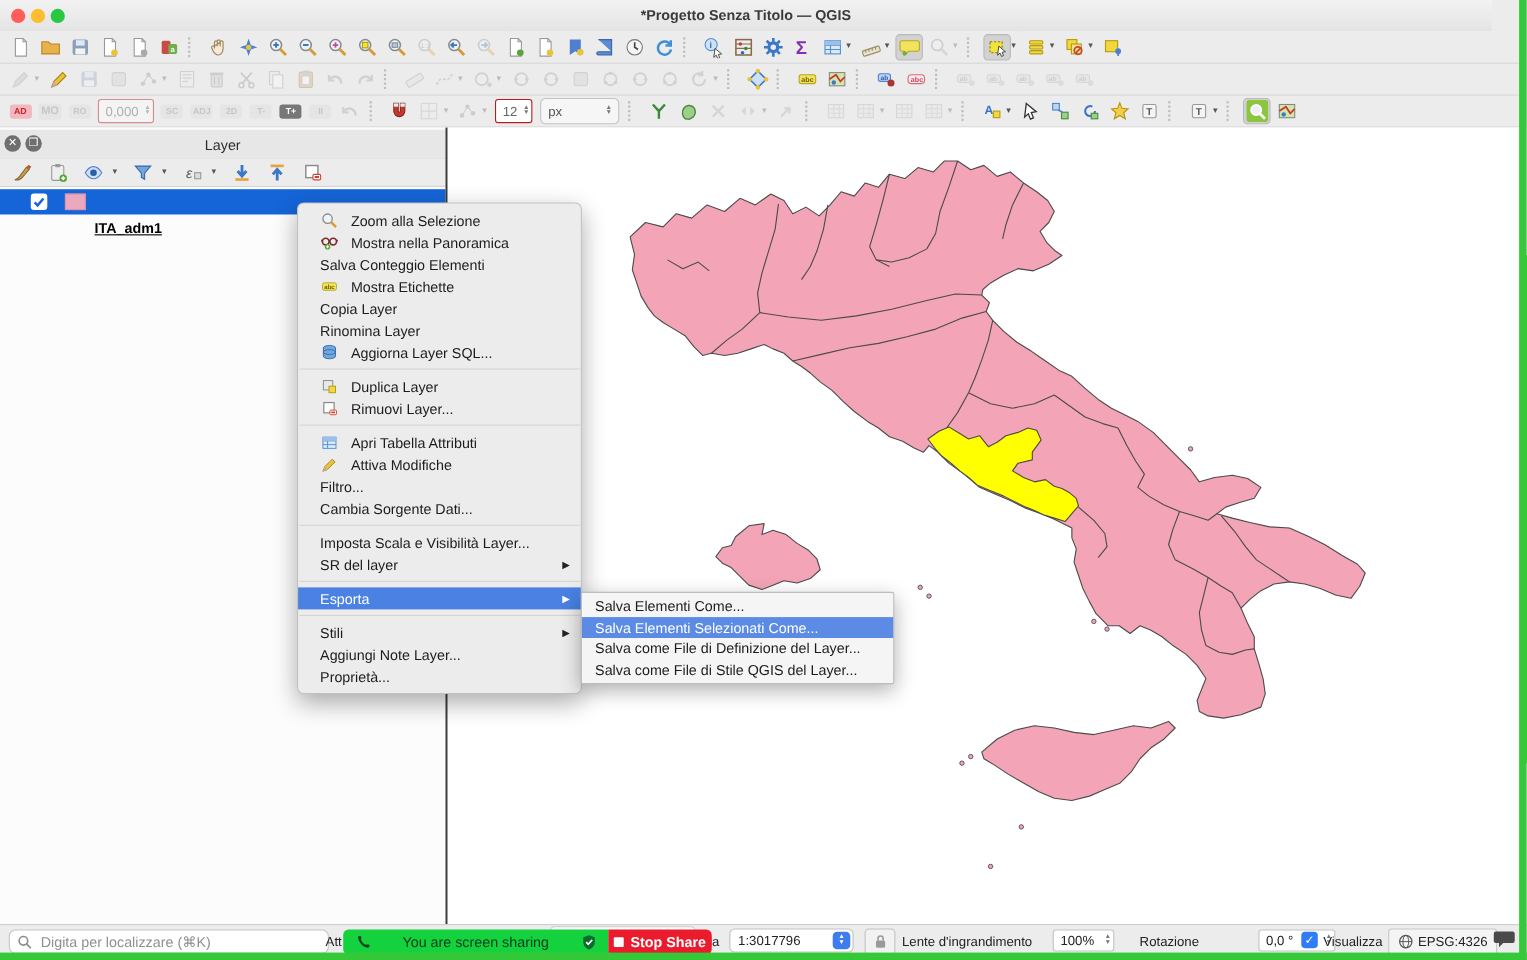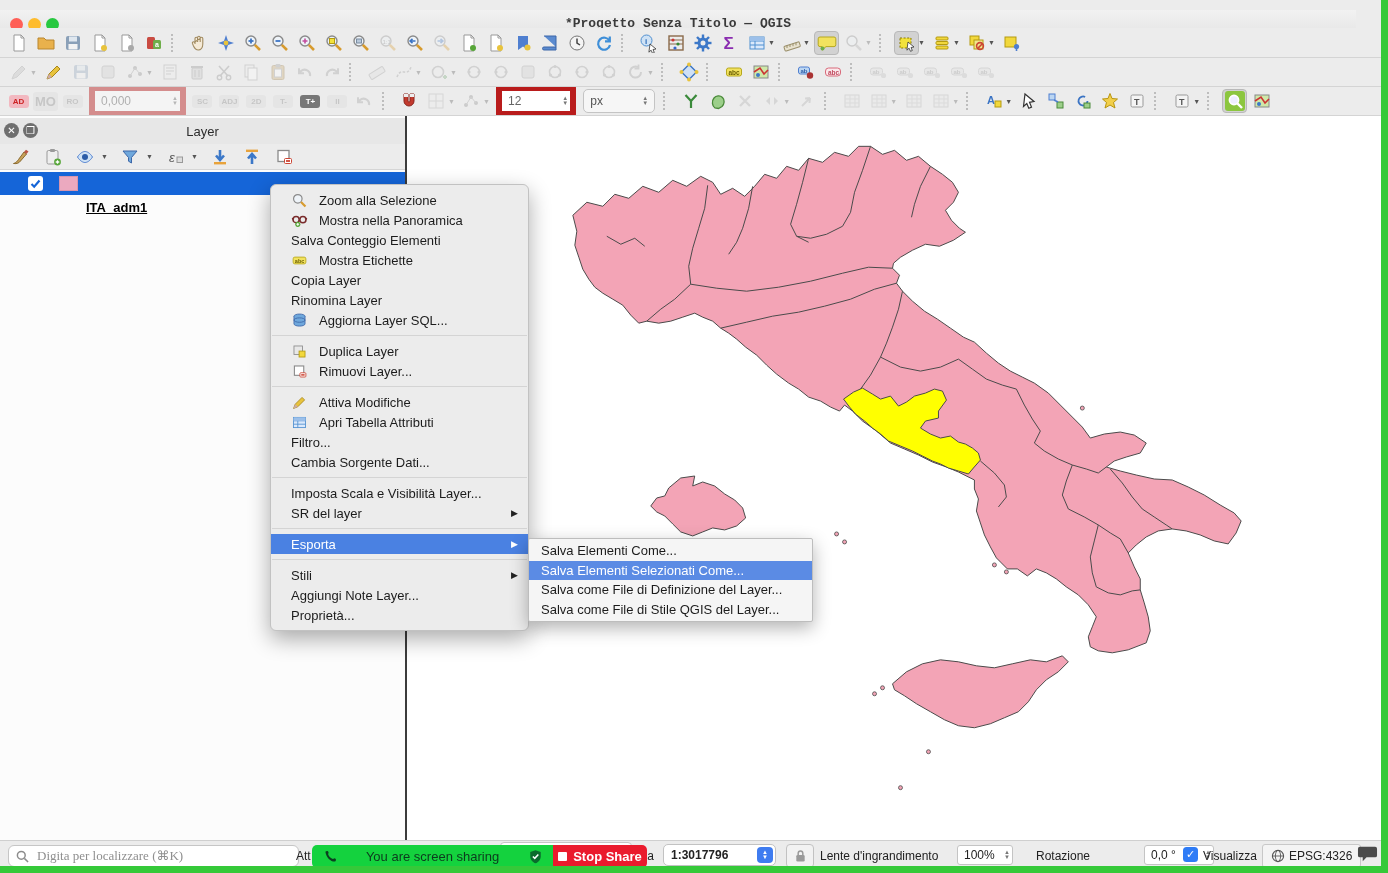--- a/index.html
+++ b/index.html
@@ -1,38 +1,38 @@
 <!DOCTYPE html>
 <html><head>
 <meta charset="utf-8">
 <style>
   html,body{margin:0;padding:0;}
   body{width:1388px;height:873px;position:relative;overflow:hidden;
        font-family:"Liberation Sans","DejaVu Sans",sans-serif;background:#ececec;
        -webkit-font-smoothing:antialiased;}
   .abs{position:absolute;}
   
-  #titlebar{left:0;top:10px;width:1356px;height:28px;background:linear-gradient(#f2f2f2,#e4e4e4);
-            border-bottom:1px solid #cfcfcf;font-family:Liberation Mono, monospace;}
+  #titlebar{left:0;top:0;width:1356px;height:28px;background:linear-gradient(#f2f2f2,#e4e4e4);
+            border-bottom:1px solid #cfcfcf;}
   .tl{width:13px;height:13px;border-radius:50%;top:8px;}
   #title-text{width:100%;text-align:center;top:6px;font-size:13px;font-weight:bold;color:#3a3a3a;}
   
   .tb-row{left:0;width:1388px;background:#ececec;border-bottom:1px solid #d4d4d4;
           display:flex;align-items:center;padding-left:6px;box-sizing:border-box;gap:2px;overflow:hidden;}
   #tb1{top:28px;height:30px;} #tb2{top:58px;height:29px;} #tb3{top:87px;height:29px;}
   .tbtn{width:25px;height:24px;border-radius:4px;display:flex;align-items:center;justify-content:center;
         flex:0 0 auto;position:relative;}
   .tbtn.p{background:#d2d2d2;border:1px solid #b9b9b9;box-sizing:border-box;}
   .tbtn.d{opacity:.32;}
   .tbtn svg{display:block;}
   .chev{flex:0 0 auto;width:8px;margin-left:-3px;margin-right:1px;font-size:7px;color:#555;}
   .chev.d{opacity:.32;}
   .tsep{flex:0 0 auto;width:6px;height:18px;border-left:2px dotted #bdbdbd;margin:0 5px 0 3px;}
-  .spinbox{flex:0 0 auto;height:20px;background:#fff;border:6px solid #b91c1c;border-radius:3px;
-           display:flex;align-items:center;font-size:12px;color:#666;padding:0 2px 0 6px;margin:0 2px;gap:36px;}
+  .spinbox{flex:0 0 auto;height:20px;background:#fff;border:1px solid #b91c1c;border-radius:3px;
+           display:flex;align-items:center;font-size:12px;color:#666;padding:0 2px 0 6px;margin:0 2px;}
   .spinbox.d{opacity:.45;}
   .steppers{display:flex;flex-direction:column;line-height:5px;font-size:6px;color:#777;margin-left:5px;}
   .combo{flex:0 0 auto;height:22px;background:#f6f6f6;border:1px solid #c4c4c4;border-radius:5px;
          display:flex;align-items:center;font-size:12px;color:#555;padding:0 6px;margin:0 3px;min-width:58px;
          justify-content:space-between;}
   
   #main{left:0;top:116px;width:1388px;height:724px;background:#fff;}
   #panel{left:0;top:0;width:405px;height:724px;background:#fcfcfc;}
   #panel-header{left:0;top:2px;width:405px;height:26px;background:#e7e7e7;border-bottom:1px solid #d0d0d0;}
   .winbtn{width:15px;height:15px;border-radius:50%;background:#6f6f6f;color:#fff;font-size:10px;
@@ -60,29 +60,29 @@
   .msep{height:1px;background:#d4d4d4;margin:5px 1px;}
   #submenu{left:528px;top:538px;width:283px;background:#f5f5f5;border:1px solid #bdbdbd;
            box-shadow:0 6px 18px rgba(0,0,0,.3);padding:2px 0;z-index:31;border-radius:2px;}
   .smi{height:19.5px;display:flex;align-items:center;padding:0 10px 0 12px;font-size:13px;color:#1c1c1c;}
   .smi.sel{background:#5b8be4;color:#fff;}
   
   #statusbar{left:0;top:840px;width:1388px;height:28px;background:#ececec;border-top:1px solid #cfcfcf;}
   #locator{left:8px;top:4px;width:282px;height:20px;background:#fff;border:1px solid #c6c6c6;border-radius:6px;
            display:flex;align-items:center;padding-left:7px;}
   #locator input{border:none;outline:none;font-size:13px;color:#444;width:240px;margin-left:6px;
-                 font-family:Liberation Serif, serif;background:transparent;}
+                 font-family:Liberation Sans, sans-serif;background:transparent;}
   #locator input::placeholder{color:#8f8f8f;}
   #att-label{left:296px;top:8px;font-size:12px;color:#222;}
   #coordbox{left:500px;top:1px;width:130px;height:22px;background:#fff;border:1px solid #c6c6c6;border-radius:4px;}
   .sb-label{font-size:12px;color:#222;top:8px;}
   .sb-spin{height:20px;top:4px;background:#fff;border:1px solid #c4c4c4;border-radius:3px;
            display:flex;align-items:center;font-size:12px;color:#222;padding:0 2px 0 6px;box-sizing:border-box;}
   #scale-combo{left:663px;top:3px;width:113px;height:22px;background:#fff;border:1px solid #c2c2c2;border-radius:5px;
-               display:flex;align-items:center;font-size:12px;color:#222;padding-left:7px;box-sizing:border-box;font-weight:bold;}
+               display:flex;align-items:center;font-size:12px;color:#222;padding-left:7px;box-sizing:border-box;}
   #scale-dd{margin-left:auto;width:16px;height:16px;background:#3f7cf0;border-radius:4px;margin-right:2px;
             display:flex;flex-direction:column;align-items:center;justify-content:center;color:#fff;font-size:6px;line-height:5px;}
   #lockbtn{left:786px;top:3px;width:26px;height:22px;background:#f2f2f2;border:1px solid #c2c2c2;border-radius:4px;
            display:flex;align-items:center;justify-content:center;}
   #viz-check{left:1183px;top:6px;width:15px;height:15px;background:#2f7cf6;border-radius:3.5px;color:#fff;
              font-size:11px;display:flex;align-items:center;justify-content:center;font-weight:bold;}
   #epsg{left:1262px;top:3px;height:22px;display:flex;align-items:center;gap:4px;font-size:12px;color:#222;
         background:#f4f4f4;border:1px solid #c8c8c8;border-radius:3px;padding:0 8px;}
   
   #sharepill{left:312px;top:845px;height:23px;display:flex;z-index:40;}
@@ -583,21 +583,21 @@
         <text x="4.5" y="11.5" font-size="6" fill="#888" font-weight="bold">ab</text>
         <circle cx="15.5" cy="13.5" r="2.6" fill="#bbb"></circle>
       </svg>
     </span>
   </div>
 <div id="tb3" class="tb-row abs">
     <span class="tbtn">
       <span style="display:inline-block;min-width:16px;text-align:center;padding:2px 2px;border-radius:3px;font-size:8px;font-weight:bold;background:#f2b8c0;color:#c22;">AD</span>
     </span>
     <span class="tbtn d">
-      <span style="display:inline-block;min-width:16px;text-align:center;padding:2px 2px;border-radius:3px;font-size:13px;font-weight:bold;background:#d8d8d8;color:#777;">MO</span>
+      <span style="display:inline-block;min-width:16px;text-align:center;padding:2px 2px;border-radius:3px;font-size:10px;font-weight:bold;background:#d8d8d8;color:#777;">MO</span>
     </span>
     <span class="tbtn d">
       <span style="display:inline-block;min-width:16px;text-align:center;padding:2px 2px;border-radius:3px;font-size:8px;font-weight:bold;background:#d8d8d8;color:#777;">RO</span>
     </span>
     <span class="spinbox d">
       <span>0,000</span>
       <span class="steppers">
         <span>▲</span>
         <span>▼</span>
       </span>
@@ -962,37 +962,37 @@
           <rect x="10.5" y="11.5" width="7" height="5" rx="1" fill="#fff" stroke="#c43"></rect>
           <line x1="12" y1="14" x2="16" y2="14" stroke="#c43" stroke-width="1.8"></line>
         </svg>
       </span>
       <span>Rimuovi Layer...</span>
     </div>
     <div class="msep"></div>
     <div class="mi">
       <span class="mic">
         <svg width="17" height="17" viewBox="0 0 20 20">
-          <path d="M3 17 L5 12 L13 4 L16 7 L8 15 Z" fill="#e8c33c" stroke="#a8861a"></path>
-          <path d="M3 17 L5 12 L8 15 Z" fill="#caa"></path>
-        </svg>
-      </span>
-      <span>Attiva Modifiche</span>
-    </div>
-    <div class="mi">
-      <span class="mic">
-        <svg width="17" height="17" viewBox="0 0 20 20">
           <rect x="3" y="4" width="14" height="12" fill="#dbe9fb" stroke="#4f8fd0"></rect>
           <line x1="3" y1="8" x2="17" y2="8" stroke="#4f8fd0"></line>
           <line x1="3" y1="12" x2="17" y2="12" stroke="#4f8fd0"></line>
           <line x1="8" y1="4" x2="8" y2="16" stroke="#4f8fd0"></line>
           <rect x="3" y="4" width="14" height="4" fill="#9cc0ea"></rect>
         </svg>
       </span>
       <span>Apri Tabella Attributi</span>
+    </div>
+    <div class="mi">
+      <span class="mic">
+        <svg width="17" height="17" viewBox="0 0 20 20">
+          <path d="M3 17 L5 12 L13 4 L16 7 L8 15 Z" fill="#e8c33c" stroke="#a8861a"></path>
+          <path d="M3 17 L5 12 L8 15 Z" fill="#caa"></path>
+        </svg>
+      </span>
+      <span>Attiva Modifiche</span>
     </div>
     <div class="mi">
       <span>Filtro...</span>
     </div>
     <div class="mi">
       <span>Cambia Sorgente Dati...</span>
     </div>
     <div class="msep"></div>
     <div class="mi">
       <span>Imposta Scala e Visibilità Layer...</span>

